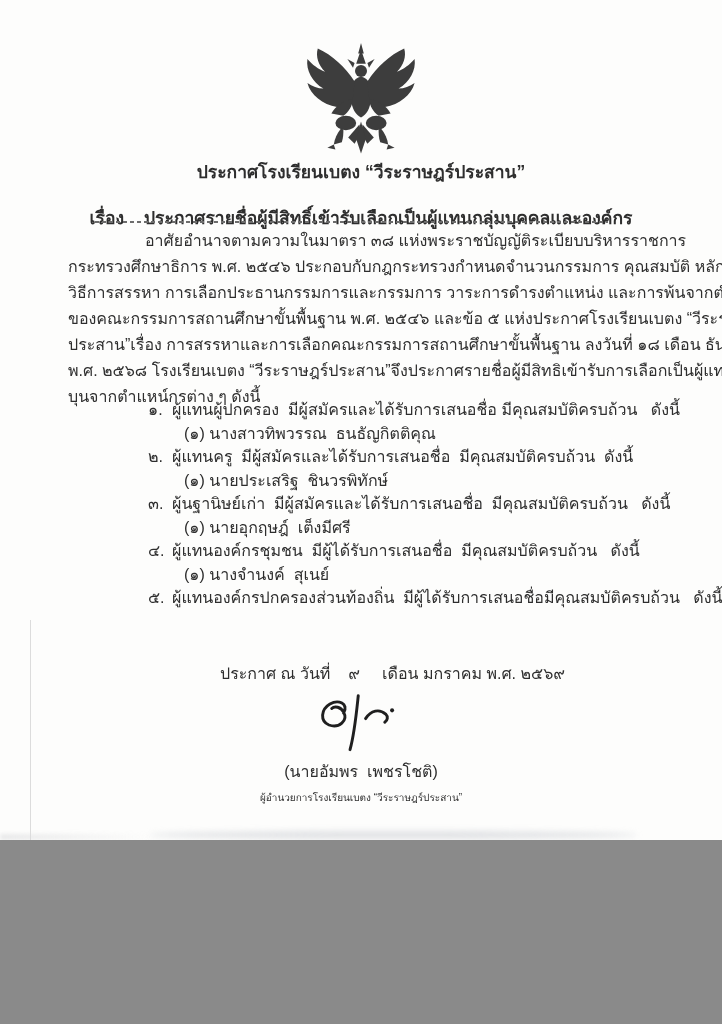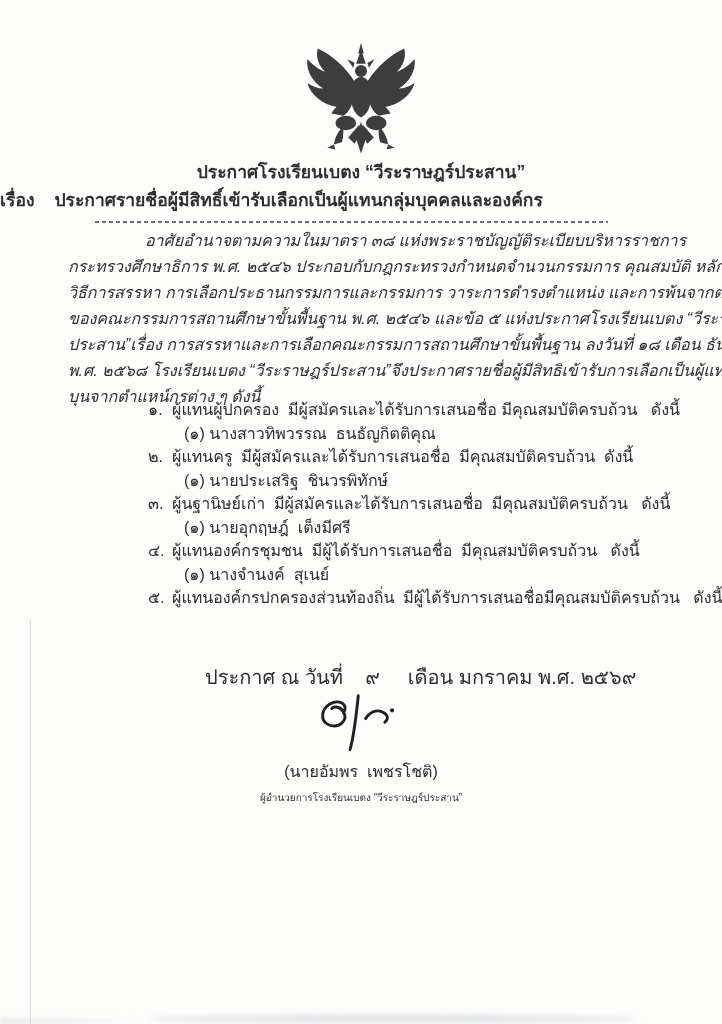--- a/index.html
+++ b/index.html
@@ -1,53 +1,53 @@
 <!DOCTYPE html>
 <html><head>
 <meta charset="utf-8">
 <style>
   html,body{margin:0;padding:0;background:#8a8a8a;}
   .page{
-    position:relative; width:722px; height:1024px; margin:0 auto;
+    position:relative; width:722px; height:840px; margin:0 auto;
     background:#fdfdfc; overflow:hidden;
     font-family:"Liberation Sans","DejaVu Sans",sans-serif;
     color:#2e2e2e;
   }
   .prewrap{white-space:pre-wrap;}
   .emblem{position:absolute; top:42px; left:50%; transform:translateX(-50%);}
   .title-line{
     position:absolute; top:159px; left:0; width:100%;
     text-align:center; font-weight:700; font-size:17.5px; line-height:26px;
   }
   .subject-line{
-    position:absolute; top:187px; left:0; width:100%;
-    text-align:left; font-weight:700; font-size:17.5px; line-height:26px;
+    position:absolute; top:205px; left:0; width:100%;
+    text-align:center; font-weight:700; font-size:17.5px; line-height:26px;
   }
   .subject-line .subj-label{margin-right:20px;}
   .divider{
     position:absolute; top:221px; left:95px; width:513px; height:2px;
     background-image:repeating-linear-gradient(to right,#6d6d6d 0 4px,transparent 4px 7px);
   }
   .body-par{
     position:absolute; top:228px; left:68px; width:590px;
-    font-size:16px; line-height:26px;font-style:italic;
+    font-size:16px; line-height:26px;
   }
   .body-line{white-space:nowrap;}
   .body-line.indent{padding-left:77px;}
   .items{
     position:absolute; top:398px; left:148px; width:520px;
     font-size:16px; line-height:23.5px;
   }
   .item-heading-row{display:flex;}
   .item-num{flex:0 0 24px;}
   .item-heading{white-space:pre; flex:1;}
   .candidate-row{margin-left:36px; white-space:pre;}
   .date-line{
-    position:absolute; top:661px; left:205px;
-    font-size:20px; white-space:pre;
+    position:absolute; top:661px; left:220px;
+    font-size:16px; white-space:pre;
   }
   .sig-block{
     position:absolute; top:693px; left:0; width:100%; text-align:center;
   }
   .sig-inner{display:inline-block; text-align:center;}
   .sig-scribble{display:block; margin:0 auto 2px auto;}
   .sig-name{font-size:16px; line-height:26px;}
   .sig-title{font-size:10px; line-height:26px;}
   .artifact-left-line{
     position:absolute; left:30px; top:620px; bottom:0; width:1px;

